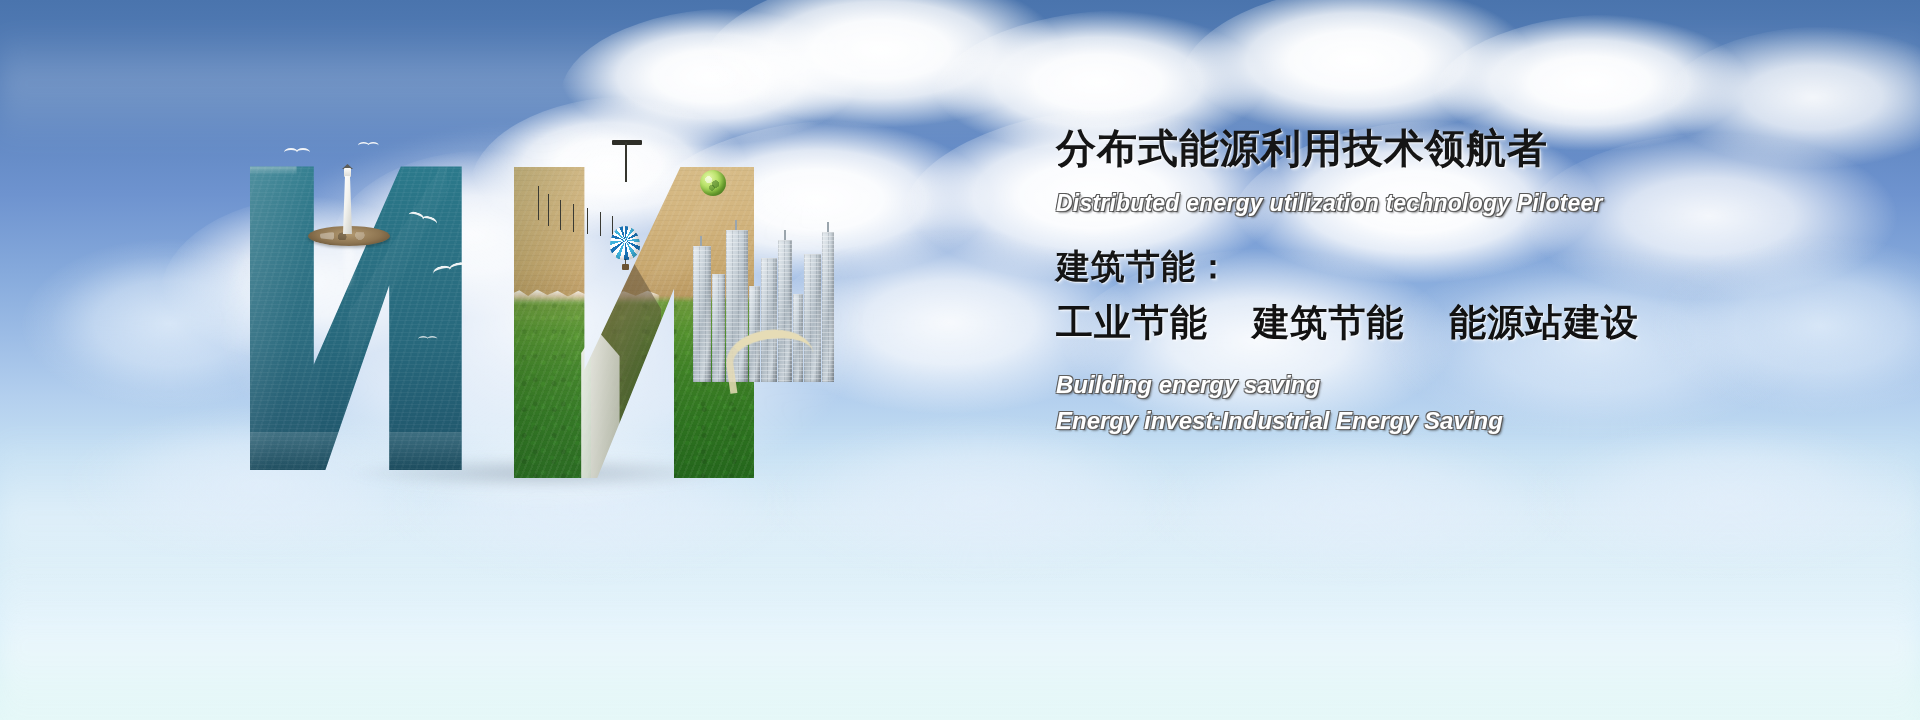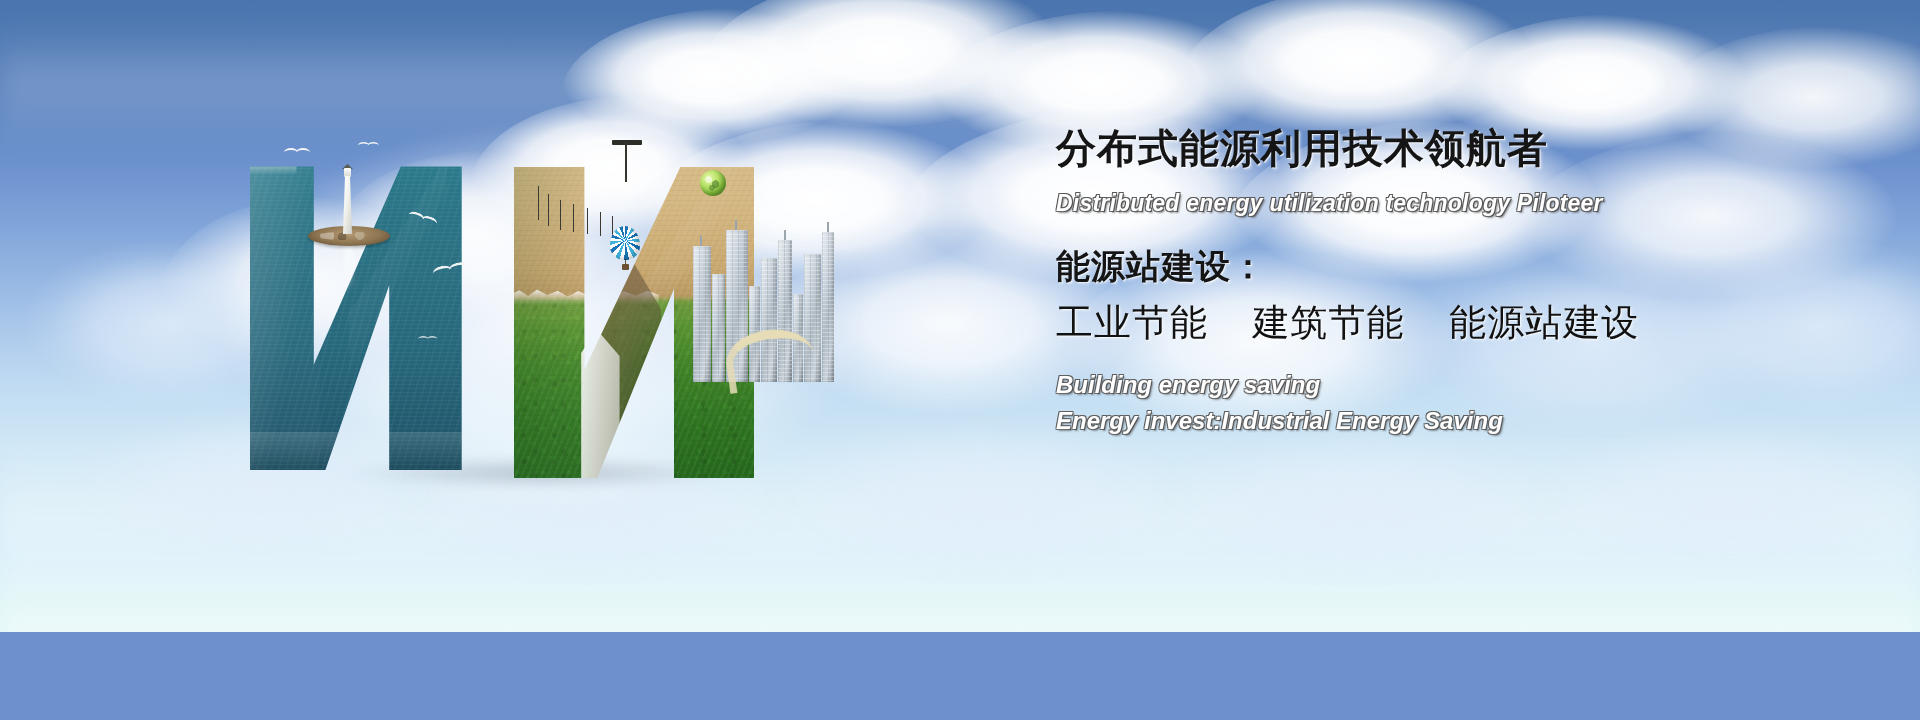--- a/index.html
+++ b/index.html
@@ -5,21 +5,21 @@
   * { margin:0; padding:0; box-sizing:border-box; }
   html,body { width:1920px; height:720px; overflow:hidden; }
   body {
     font-family:"Liberation Sans","DejaVu Sans",sans-serif;
     background:#6e91cd;
   }
 
   
   #banner{
     position:relative;
-    width:1920px; height:632px;
+    width:1920px; height:720px;
     overflow:hidden;
     background:
       linear-gradient(to bottom,
         #4a74ad 0%,
         #5b83bd 14%,
         #6e93cf 27%,
         #86aadc 38%,
         #9dbde6 47%,
         #b3cfee 55%,
         #c4dff3 63%,
@@ -342,21 +342,21 @@
     letter-spacing:1px;
     line-height:1.15;
     text-shadow:
       1px 1px 0 rgba(255,255,255,.6),
       2px 2px 3px rgba(255,255,255,.4);
     white-space:nowrap;
   }
   .cn-items{
     margin-top:16px;
     font-size:37px;
-    font-weight:normal;
+    font-weight:bold;
     color:#121212;
     letter-spacing:1px;
     line-height:1.15;
     text-shadow:
       1px 1px 0 rgba(255,255,255,.6),
       2px 2px 3px rgba(255,255,255,.4);
     white-space:nowrap;
   }
   .cn-items .gap{ display:inline-block; width:22px; }
   .en-list{ margin-top:22px; }
@@ -504,21 +504,21 @@
       <div class="globe" style="left:186px; top:30px;"></div>
     </div>
   </div>
 
   <div id="copy">
 
     <div class="cn-head">分布式能源利用技术领航者</div>
 
     <div class="en-sub">Distributed energy utilization technology Piloteer</div>
 
-    <div class="cn-label">能源站建设：</div>
+    <div class="cn-label">建筑节能：</div>
 
     <div class="cn-items">
       <span>工业节能</span>
       <span class="gap"></span>
       <span>建筑节能</span>
       <span class="gap"></span>
       <span>能源站建设</span>
     </div>
 
     <div class="en-list">

